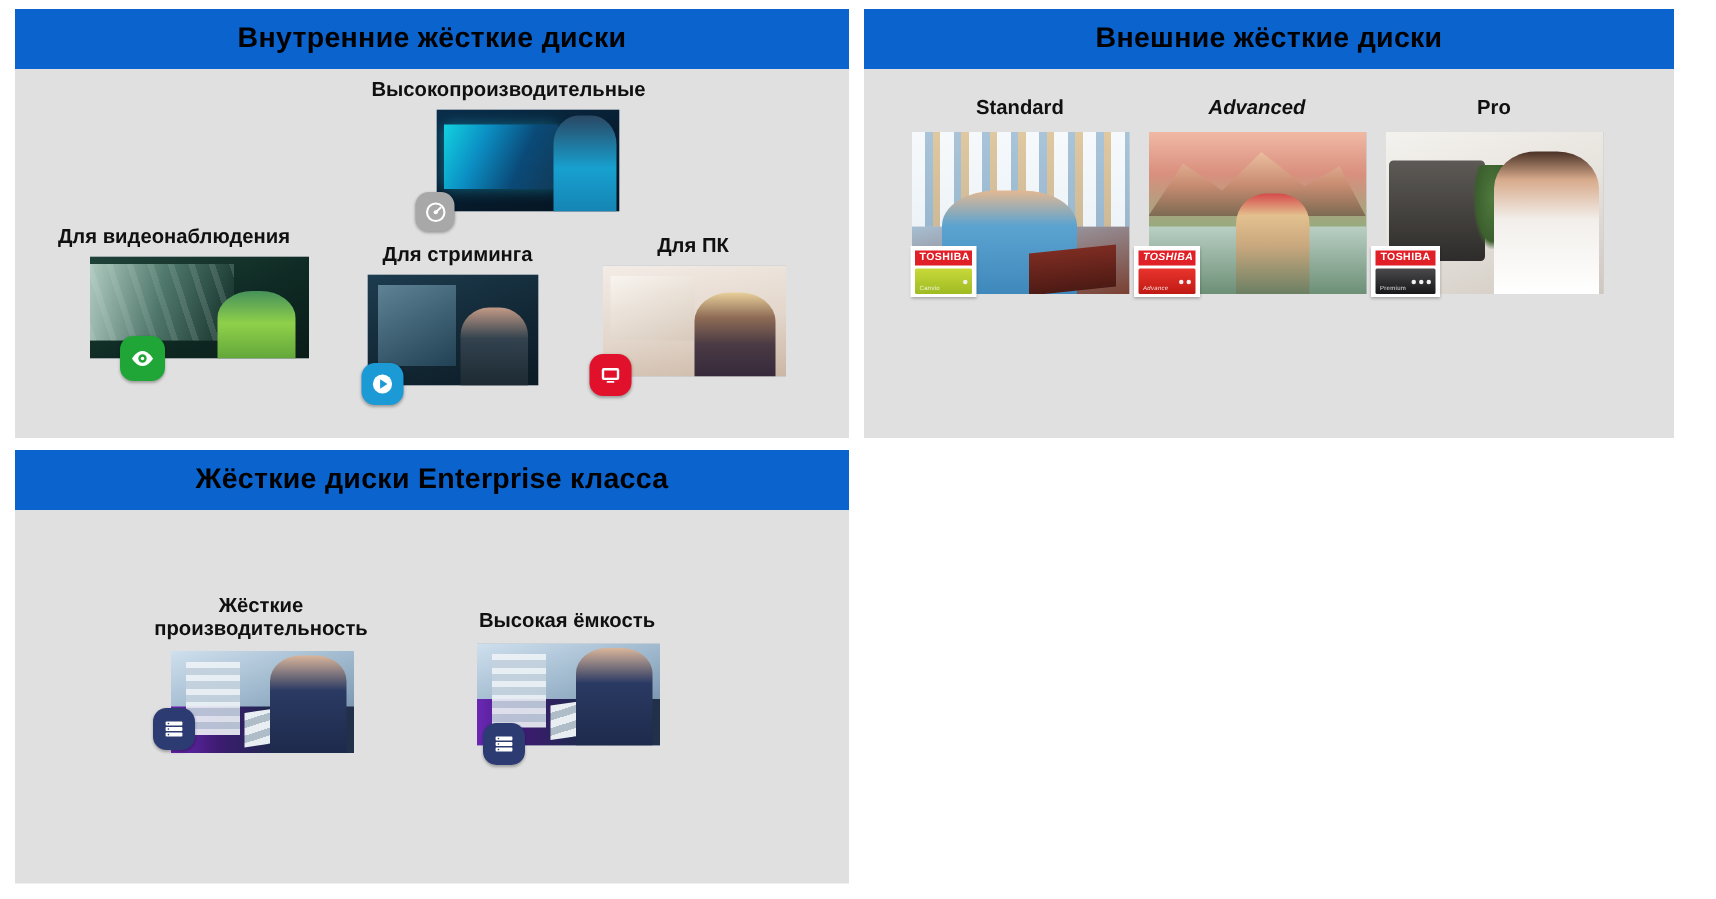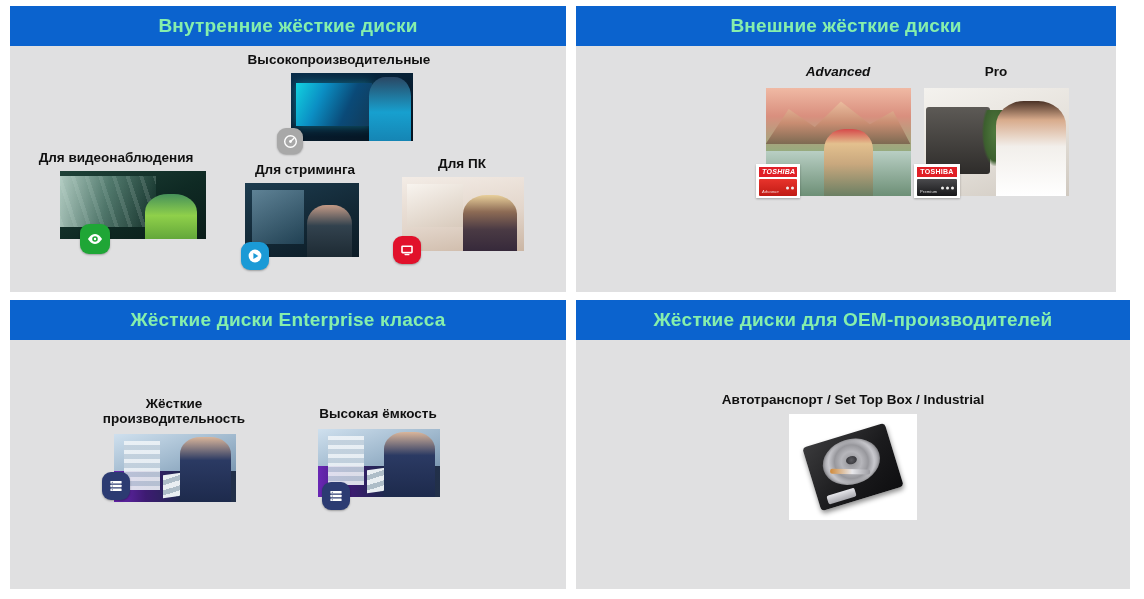--- a/index.html
+++ b/index.html
@@ -16,21 +16,21 @@
     grid-template-rows: 294px 305px;
   }
   .quad { display: flex; flex-direction: column; padding: 6px 8px 6px 8px; }
   .quad.tl { padding: 6px 4px 2px 10px; }
   .quad.tr { padding: 6px 28px 2px 6px; }
   .quad.bl { padding: 6px 4px 10px 10px; justify-content: center; }
   .quad.br { padding: 6px 14px 10px 6px; }
 
   .hdr {
     background: #0b63ce;
-    color: #86efac;
+    color: #000000;
     font-size: 19px;
     font-weight: bold;
     text-align: center;
     line-height: 40px;
     height: 40px;
     letter-spacing: .2px;
     white-space: nowrap;
     overflow: hidden;
   }
   .body {
@@ -362,20 +362,39 @@
         </div>
       </div>
 
     </div>
   </div>
 
   <div class="quad tr">
     <div class="hdr">Внешние жёсткие диски</div>
     <div class="body">
 
+      <div class="card" style="left:24px; top:18px; width:160px;">
+        <div class="cap">Standard</div>
+        <div class="thumb" style="width:145px; height:108px; margin-top:9px;">
+          <div class="ph sc-std">
+              <span class="shelf"></span>
+              <span class="ppl"></span>
+              <span class="lap"></span>
+            </div>
+        </div>
+        <div class="tbox" style="left:7px; top:100px; width:44px;">
+          <div class="tlogo">TOSHIBA</div>
+          <div class="tdrive green">
+            <span class="txt">Canvio</span>
+              <span class="dots">
+                <i></i>
+              </span>
+          </div>
+        </div>
+      </div>
 
       <div class="card" style="left:182px; top:18px; width:160px;font-style:italic;">
         <div class="cap">Advanced</div>
         <div class="thumb" style="width:145px; height:108px; margin-top:9px;">
           <div class="ph sc-adv">
               <span class="mtn"></span>
               <span class="lake"></span>
               <span class="wom"></span>
             </div>
         </div>
@@ -456,33 +475,14 @@
             <circle cx="4.3" cy="4.3" r=".55" fill="#2c3b72"></circle>
             <circle cx="4.3" cy="8" r=".55" fill="#2c3b72"></circle>
             <circle cx="4.3" cy="11.7" r=".55" fill="#2c3b72"></circle>
           </svg>
         </div>
       </div>
 
     </div>
   </div>
 
-  <div class="quad br">
-    <div class="hdr">Жёсткие диски для OEM-производителей</div>
-    <div class="body">
-
-      <div class="card" style="left:0; top:52px; width:100%;">
-        <div class="cap">Автотранспорт / Set Top Box  / Industrial</div>
-        <div class="oem-plate" style="left:50%; transform:translateX(-50%); top:22px; width:128px; height:106px;">
-          <div class="oem-drive">
-            <span class="shell"></span>
-            <span class="platter"></span>
-            <span class="spindle"></span>
-            <span class="arm"></span>
-            <span class="conn"></span>
-          </div>
-        </div>
-      </div>
-
-    </div>
-  </div>
 
 </div>
 
 </body></html>

